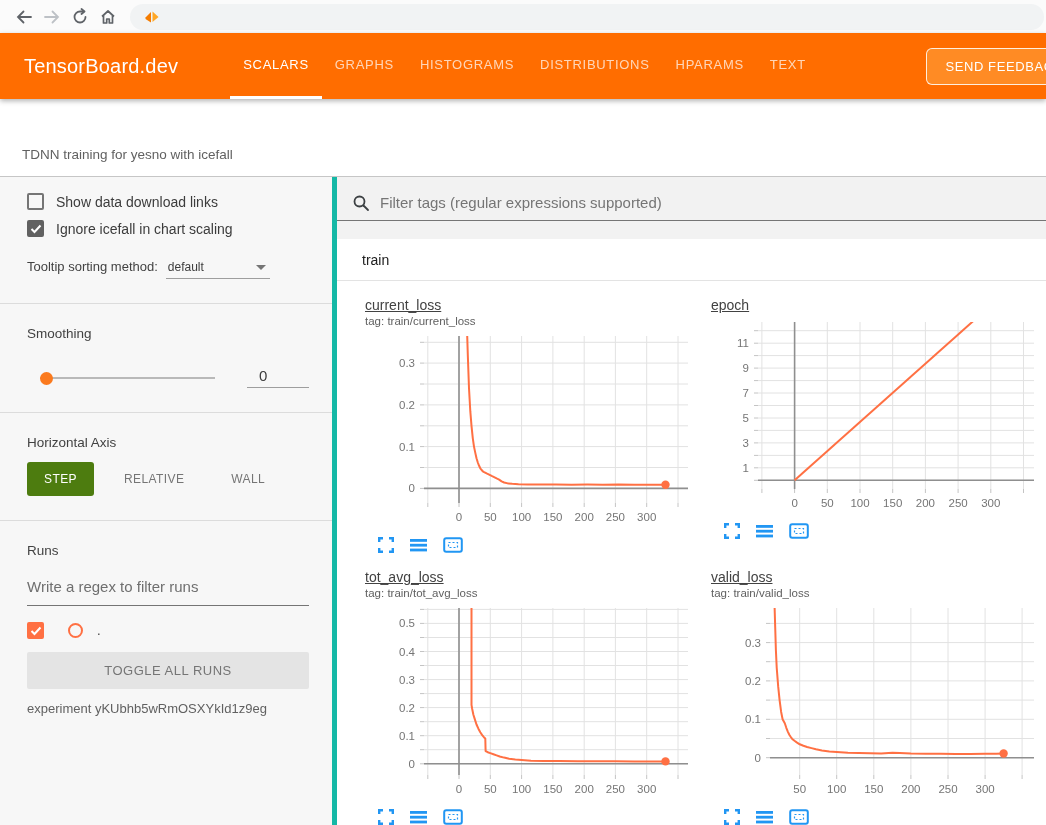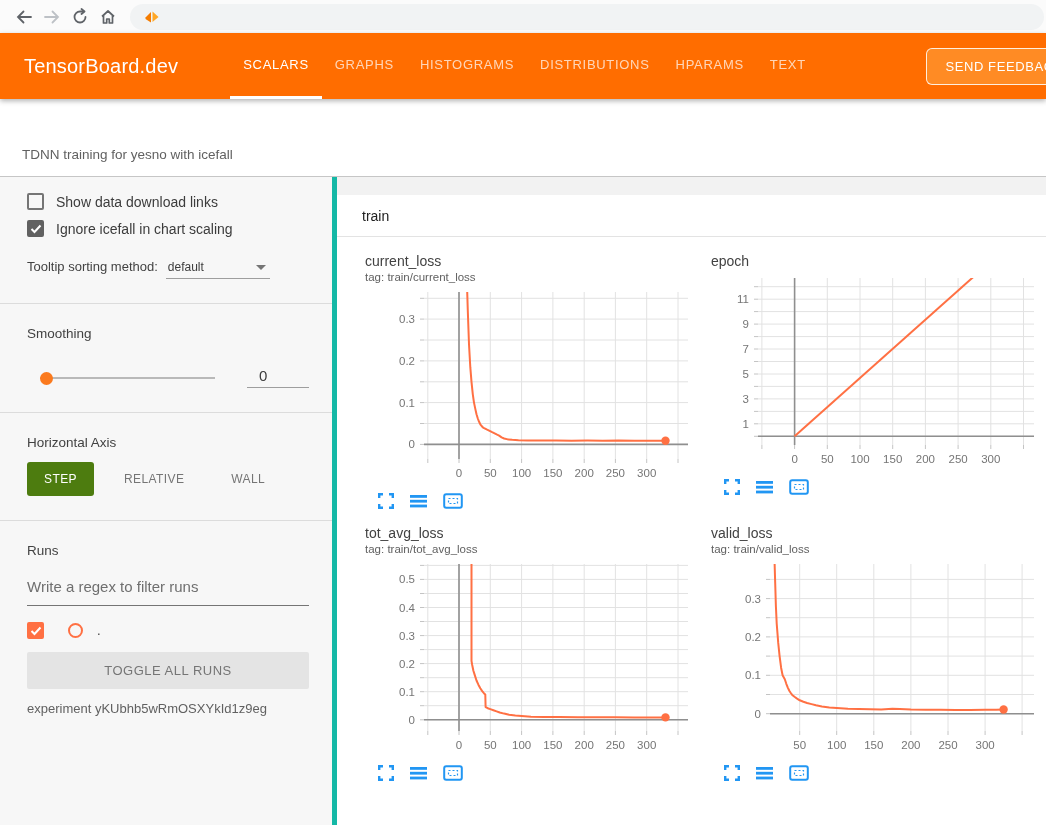--- a/index.html
+++ b/index.html
@@ -79,21 +79,21 @@
   .filter-row { display:flex; align-items:center; margin-top:8px; height:36px; padding-left:15px;
     border-bottom:1px solid #757575; }
   .filter-input { flex:1; border:none; background:transparent; outline:none; font-size:15px;
     color:#3c3c3c; margin-left:10px; font-family:"Liberation Sans", sans-serif; }
   .filter-input::placeholder { color:#757575; }
   .section { background:#fff; flex:1; margin-top:18px; min-height:0; }
   .group-header { height:42px; display:flex; align-items:center; padding-left:25px;
     border-bottom:1px solid #e3e3e3; font-size:14px; color:#212121; cursor:pointer; }
   .charts { display:flex; flex-wrap:wrap; padding:16px 0 0 15px; }
   .chart-card { width:346px; margin-bottom:16px; }
-  .chart-title { font-size:14px; color:#424242; margin-left:13px; }
+  .chart-title { font-size:14px; color:#424242; margin-left:13px;text-decoration:underline; }
   .chart-tag { font-size:11.5px; color:#616161; margin:2px 0 0 13px; }
   .chart-card svg.plot { width:340px; height:198px; display:block; margin-top:6px; }
   svg text { font-family:"Liberation Sans", sans-serif; }
   .chart-actions { display:flex; align-items:center; gap:16px; margin:6px 0 0 26px; }
   .chart-actions .act { cursor:pointer; display:flex; }
 </style>
 </head>
 <body>
 
 <div class="browser-bar">
@@ -205,20 +205,27 @@
       <span class="run-swatch"></span>
       <span class="run-name">.</span>
     </div>
 
     <button class="toggle-all-btn">TOGGLE ALL RUNS</button>
     <div class="exp-note">experiment yKUbhb5wRmOSXYkId1z9eg</div>
   </div>
 
   <div class="main">
 
+    <div class="filter-row">
+      <svg width="18" height="18" viewBox="0 0 18 18">
+        <circle cx="7.5" cy="7.5" r="5" fill="none" stroke="#3c4043" stroke-width="1.8"></circle>
+        <line x1="11.5" y1="11.5" x2="16" y2="16" stroke="#3c4043" stroke-width="1.8" stroke-linecap="round"></line>
+      </svg>
+      <input class="filter-input" placeholder="Filter tags (regular expressions supported)" style="">
+    </div>
 
     <div class="section">
       <div class="group-header">train</div>
 
       <div class="charts">
 
         <div class="chart-card">
           <div class="chart-title">current_loss</div>
           <div class="chart-tag">tag: train/current_loss</div>
           <svg class="plot" viewBox="0 0 340 198">

